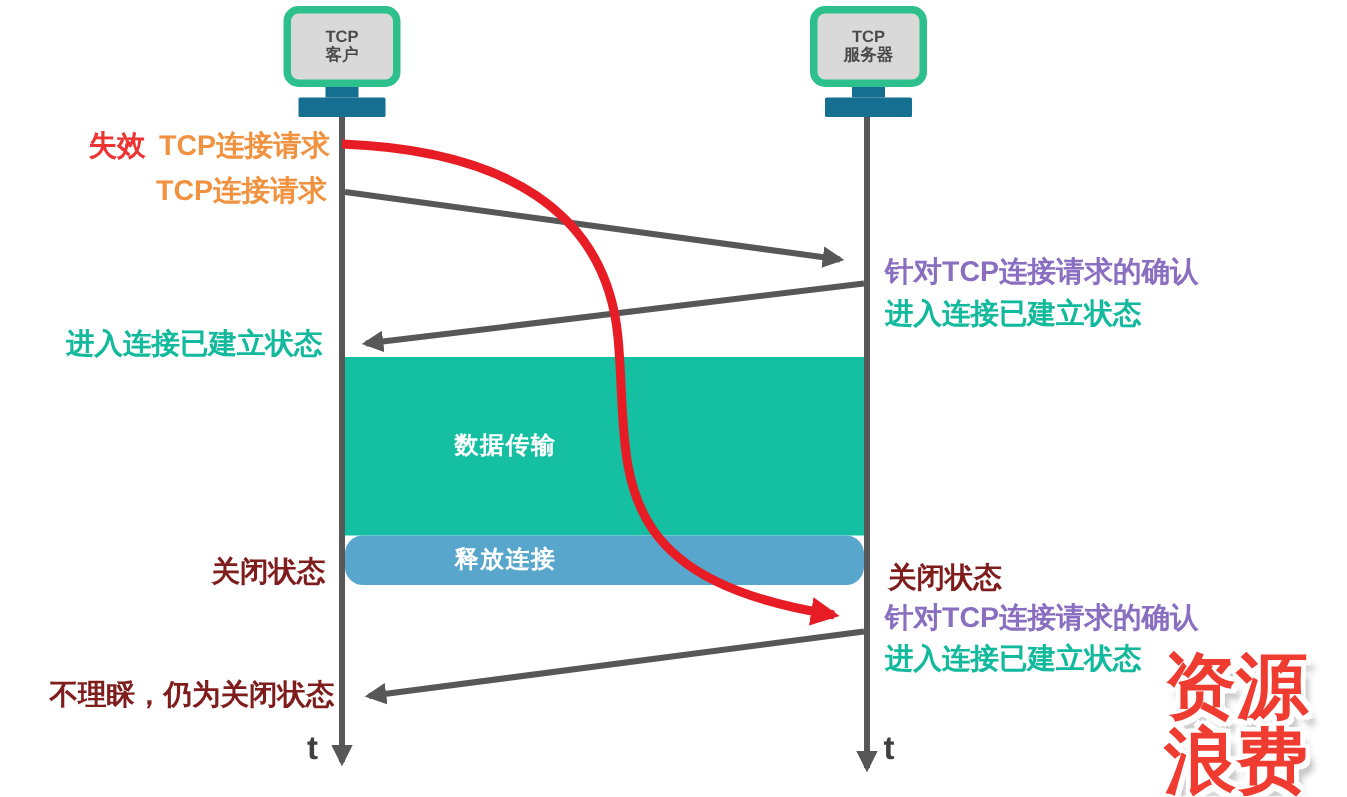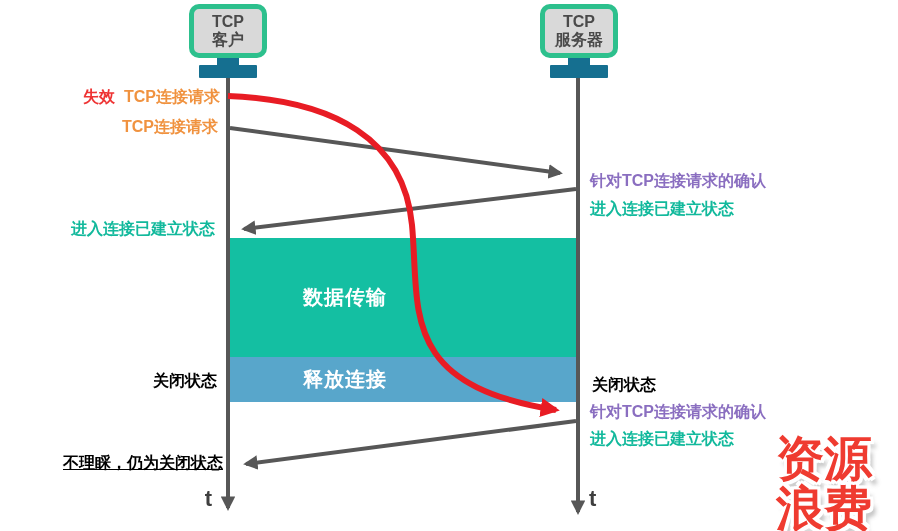--- a/index.html
+++ b/index.html
@@ -12,39 +12,39 @@
   .canvas{
     position:relative;width:898px;height:531px;background:#ffffff;overflow:hidden;
     font-family:"Liberation Sans","DejaVu Sans",sans-serif;
   }
   .canvas *{box-sizing:border-box;}
   svg.wires{position:absolute;left:0;top:0;z-index:2;}
 
   
   .box{position:absolute;z-index:1;display:flex;align-items:center;padding-left:73px;}
   .box-green{left:230px;top:238px;width:346px;height:119px;background:var(--box-green);}
-  .box-blue{left:230px;top:357px;width:346px;height:45px;background:var(--box-blue);}
-  .box-label{color:#ffffff;font-weight:bold;font-size:20px;letter-spacing:1px;white-space:nowrap;}
+  .box-blue{left:230px;top:357px;width:346px;height:33px;background:var(--box-blue);border-radius:12px;}
+  .box-label{color:#ffffff;font-weight:bold;font-size:16px;letter-spacing:1px;white-space:nowrap;}
 
   
   .monitor{position:absolute;top:4px;width:78px;z-index:3;}
   .screen{
     height:54px;border:5px solid var(--monitor-green);border-radius:10px;background:var(--screen-gray);
     display:flex;align-items:center;justify-content:center;text-align:center;
-    font-weight:bold;font-size:16px;line-height:1.1;color:var(--screen-text);white-space:pre-line;
+    font-weight:bold;font-size:11px;line-height:1.1;color:var(--screen-text);white-space:pre-line;
   }
   .stand-neck{width:22px;height:7px;background:var(--stand-teal);margin:0 auto;}
   .stand-base{width:58px;height:13px;background:var(--stand-teal);margin:0 auto;border-radius:1px;}
 
   
-  .lbl{position:absolute;z-index:3;font-weight:bold;font-size:16px;white-space:nowrap;line-height:1.2;}
+  .lbl{position:absolute;z-index:3;font-weight:bold;font-size:19px;white-space:nowrap;line-height:1.2;}
   .lbl.orange{color:var(--orange);}
   .lbl.purple{color:var(--purple);text-align:right;}
   .lbl.teal{color:var(--teal);}
-  .lbl.black{color:#000000;}
+  .lbl.black{color:#7f1d1d;}
   .badge-invalid{
     color:var(--badge-red);margin-right:9px;
     text-shadow:-2px -2px 0 #fff,2px -2px 0 #fff,-2px 2px 0 #fff,2px 2px 0 #fff,
                 -2px 0 0 #fff,2px 0 0 #fff,0 -2px 0 #fff,0 2px 0 #fff;
   }
   .t-label{font-size:22px;color:#3f3f3f;}
   .waste{
     position:absolute;left:776px;top:434px;z-index:3;
     font-size:48px;font-weight:bold;line-height:1.05;color:var(--waste-red);white-space:pre-line;
     text-shadow:-3px -3px 0 #fff,3px -3px 0 #fff,-3px 3px 0 #fff,3px 3px 0 #fff,
@@ -97,21 +97,21 @@
     <div class="stand-neck"></div>
     <div class="stand-base"></div>
   </div>
 
   <div class="lbl orange" style="top:87px;right:678px;">
     <span class="badge-invalid">失效</span><span>TCP连接请求</span>
   </div>
   <div class="lbl orange" style="top:117px;right:680px;">TCP连接请求</div>
   <div class="lbl teal" style="top:219px;right:683px;">进入连接已建立状态</div>
   <div class="lbl black" style="top:371px;right:681px;">关闭状态</div>
-  <div class="lbl black" style="top:453px;right:675px;text-decoration:underline;">不理睬，仍为关闭状态</div>
+  <div class="lbl black" style="top:453px;right:675px;">不理睬，仍为关闭状态</div>
   <div class="lbl t-label" style="top:486px;right:686px;">t</div>
 
   <div class="lbl purple" style="top:171px;left:590px;">针对TCP连接请求的确认</div>
   <div class="lbl teal" style="top:199px;left:590px;">进入连接已建立状态</div>
   <div class="lbl black" style="top:375px;left:592px;">关闭状态</div>
   <div class="lbl purple" style="top:402px;left:590px;">针对TCP连接请求的确认</div>
   <div class="lbl teal" style="top:429px;left:590px;">进入连接已建立状态</div>
   <div class="lbl t-label" style="top:486px;left:589px;">t</div>
 
   <div class="waste">资源

